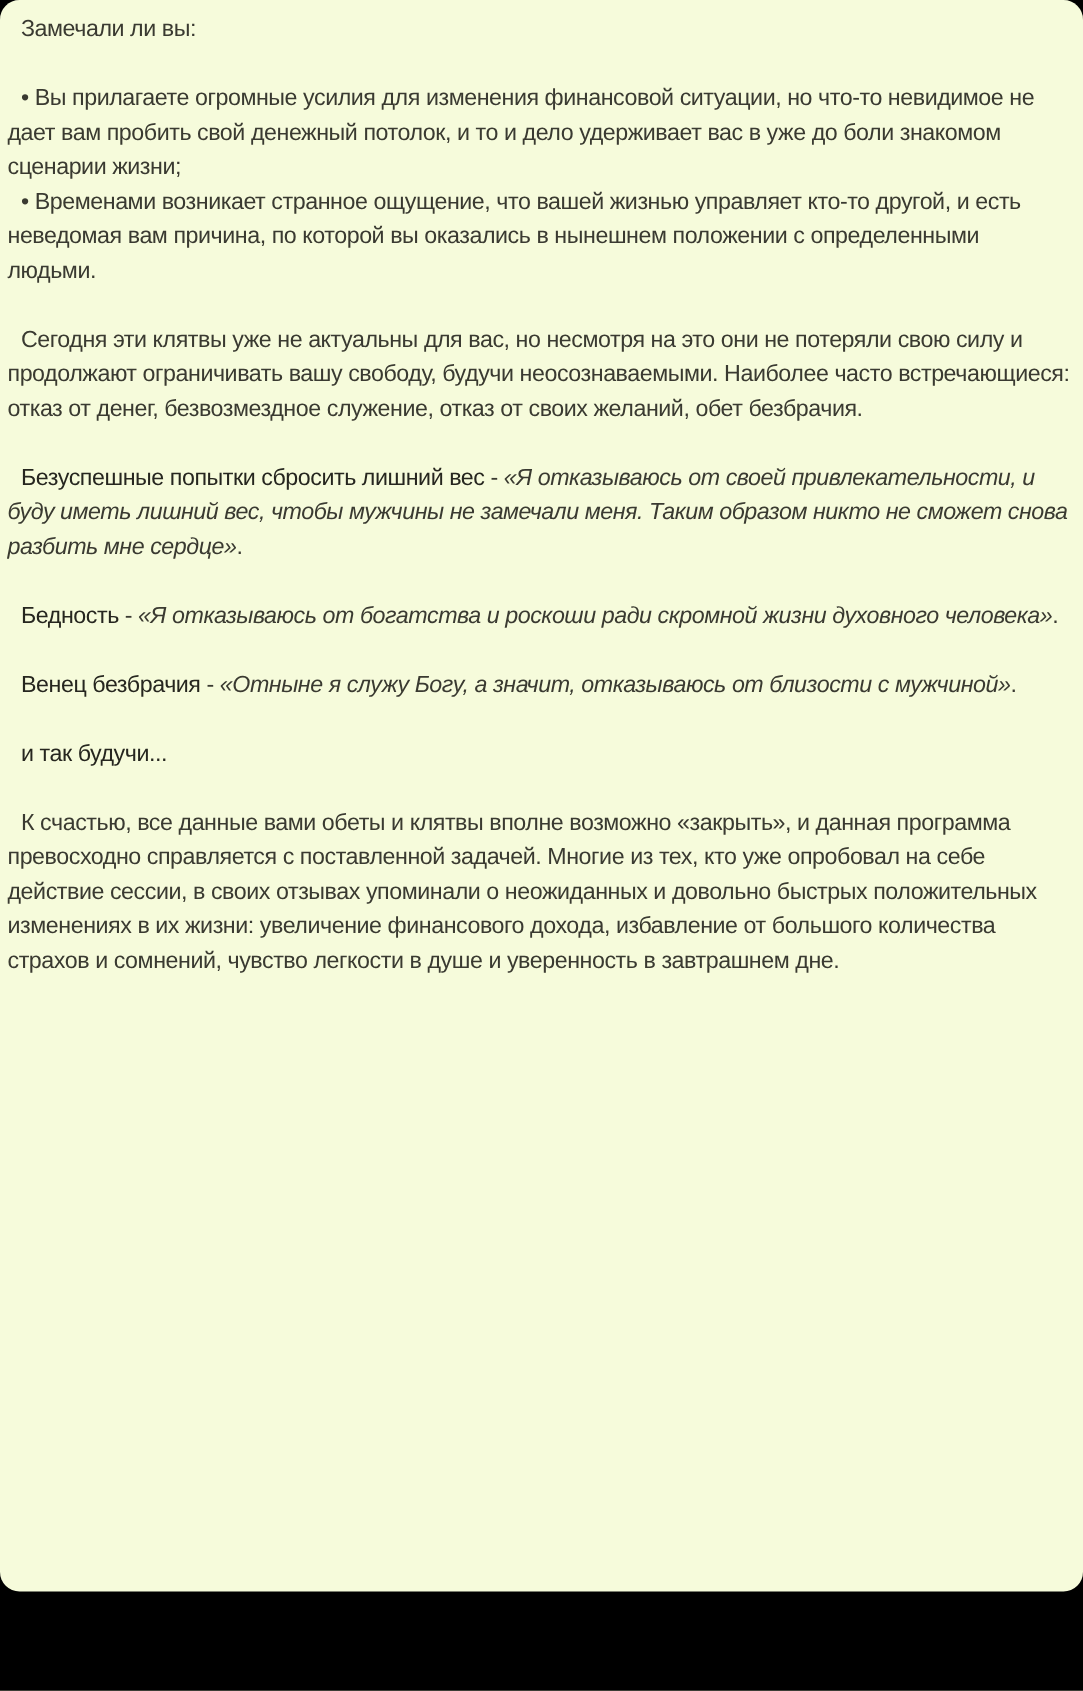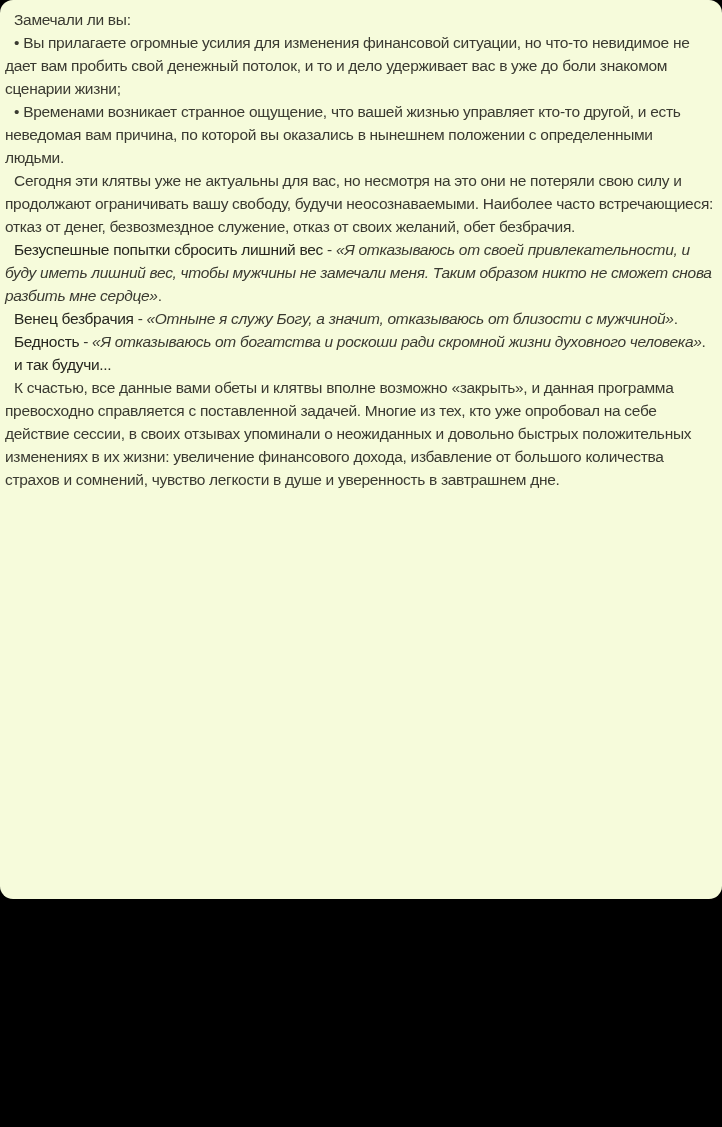--- a/index.html
+++ b/index.html
@@ -10,32 +10,32 @@
   }
   * { margin: 0; padding: 0; box-sizing: border-box; }
   html, body {
     width: 722px;
     height: 1127px;
     background: var(--outer);
     overflow: hidden;
   }
   .page {
     width: 722px;
-    height: 899px;
+    height: 1061px;
     background: var(--bg);
     border-radius: 13px;
     padding: 8px 7px 8px 5px;
     font-family: "Liberation Sans", "DejaVu Sans", sans-serif;
     font-size: 15.5px;
     line-height: 23px;
     color: var(--text);
     letter-spacing: -0.3px;
   }
   p { text-indent: 9px; }
-  .gap { }
+  .gap { margin-top: 23px; }
   .bullets p { margin: 0; }
   .bullet-marker { padding-right: 4px; }
   .vow-title, .etc { font-weight: normal; color: var(--heading); }
   .vow-quote { font-style: italic; }
 </style>
 </head>
 <body>
 
 <div class="page">
 
@@ -44,21 +44,21 @@
   <div class="bullets gap">
     <p><span class="bullet-marker">•</span><span>Вы прилагаете огромные усилия для изменения финансовой ситуации, но что-то невидимое не дает вам пробить свой денежный потолок, и то и дело удерживает вас в уже до боли знакомом сценарии жизни;</span></p>
     <p><span class="bullet-marker">•</span><span>Временами возникает странное ощущение, что вашей жизнью управляет кто-то другой, и есть неведомая вам причина, по которой вы оказались в нынешнем положении с определенными людьми.</span></p>
   </div>
 
 
   <p class="gap">Сегодня эти клятвы уже не актуальны для вас, но несмотря на это они не потеряли свою силу и продолжают ограничивать вашу свободу, будучи неосознаваемыми. Наиболее часто встречающиеся: отказ от денег, безвозмездное служение, отказ от своих желаний, обет безбрачия.</p>
 
   <p class="gap"><span class="vow-title">Безуспешные попытки сбросить лишний вес</span><span> - </span><span class="vow-quote">«Я отказываюсь от своей привлекательности, и буду иметь лишний вес, чтобы мужчины не замечали меня. Таким образом никто не сможет снова разбить мне сердце»</span><span>.</span></p>
 
+  <p class="gap"><span class="vow-title">Бедность</span><span> - </span><span class="vow-quote">«Я отказываюсь от богатства и роскоши ради скромной жизни духовного человека»</span><span>.</span></p>
+
   <p class="gap"><span class="vow-title">Венец безбрачия</span><span> - </span><span class="vow-quote">«Отныне я служу Богу, а значит, отказываюсь от близости с мужчиной»</span><span>.</span></p>
-
-  <p class="gap"><span class="vow-title">Бедность</span><span> - </span><span class="vow-quote">«Я отказываюсь от богатства и роскоши ради скромной жизни духовного человека»</span><span>.</span></p>
 
   <p class="gap etc">и так будучи...</p>
 
   <p class="gap">К счастью, все данные вами обеты и клятвы вполне возможно «закрыть», и данная программа превосходно справляется с поставленной задачей. Многие из тех, кто уже опробовал на себе действие сессии, в своих отзывах упоминали о неожиданных и довольно быстрых положительных изменениях в их жизни: увеличение финансового дохода, избавление от большого количества страхов и сомнений, чувство легкости в душе и уверенность в завтрашнем дне.</p>
 
 </div>
 
 </body></html>

